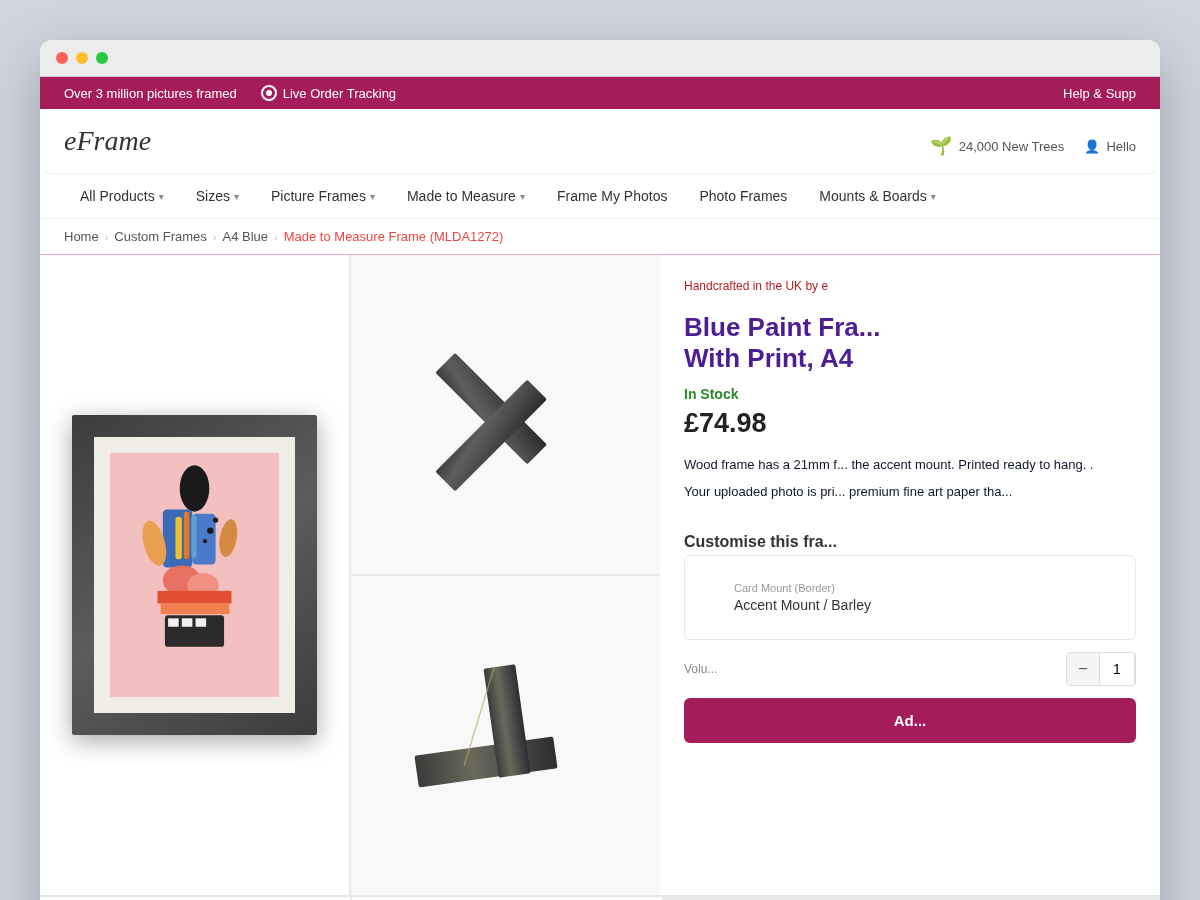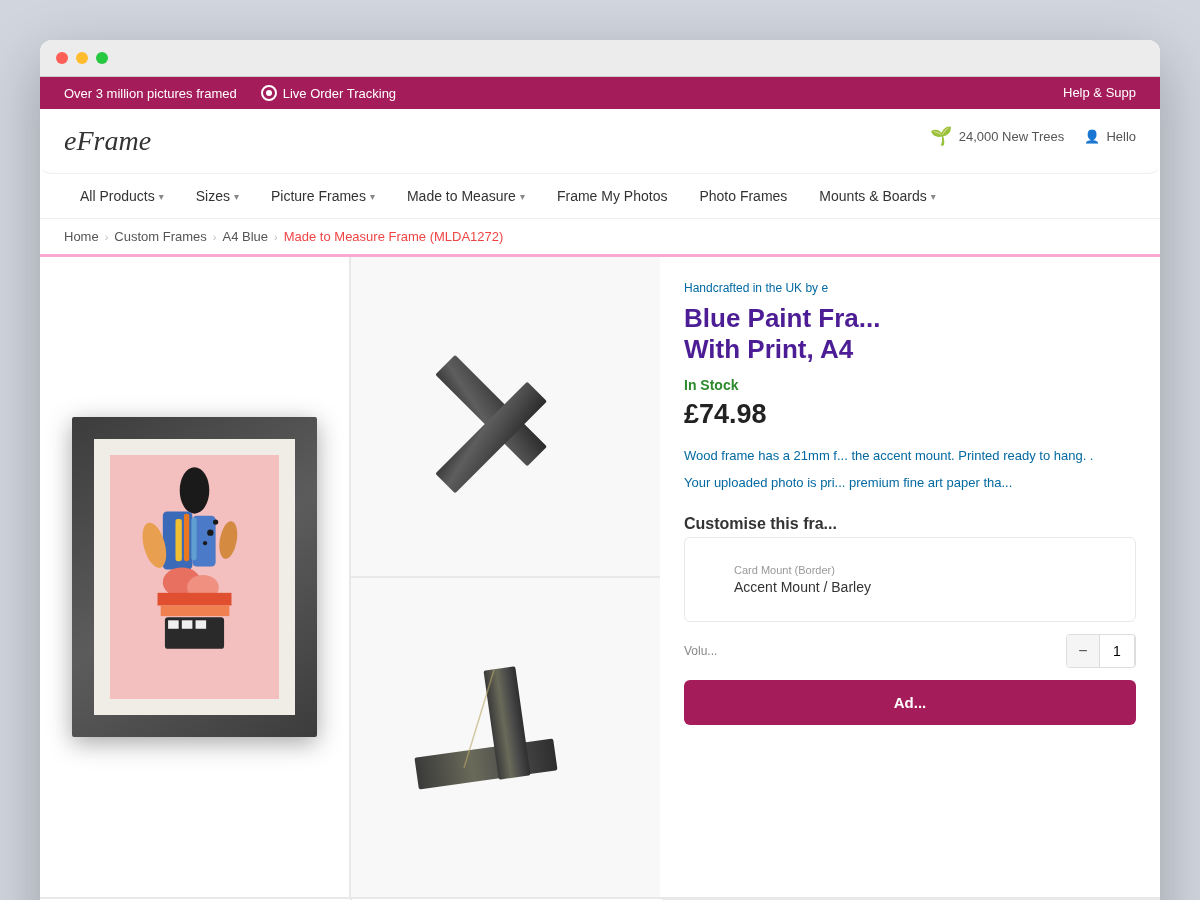--- a/index.html
+++ b/index.html
@@ -33,21 +33,21 @@
     }
     .dot-red { background: #ff5f57; }
     .dot-yellow { background: #febc2e; }
     .dot-green { background: #28c840; }
 
     
     .announcement-bar {
       background: #a51c5a;
       color: white;
       display: flex;
-      align-items: flex-start;
+      align-items: flex-end;
       justify-content: space-between;
       padding: 8px 24px;
       font-size: 13px;
     }
     .announcement-bar .left {
       display: flex;
       align-items: center;
       gap: 24px;
     }
     .announcement-bar .right {
@@ -69,21 +69,21 @@
       width: 6px; height: 6px;
       border-radius: 50%;
       background: white;
     }
 
     
     .header {
       background: white;
       padding: 16px 24px;
       display: flex;
-      align-items: flex-start;
+      align-items: flex-end;
       justify-content: space-between;
       border-bottom: 1px solid #f0f0f0;
       border-radius: 11px;
     }
     .logo {
       font-size: 28px;
       font-family: Georgia, serif;
       font-style: italic;
       color: #333;
       font-weight: 400;
@@ -135,21 +135,21 @@
     .nav-chevron { font-size: 10px; color: #888; }
 
     
     .breadcrumb {
       padding: 10px 24px;
       display: flex;
       align-items: center;
       gap: 6px;
       font-size: 13px;
       color: #888;
-      border-bottom: 3px solid #f9a8d4;
+      border-bottom: 1px solid #f9a8d4;
       background: white;
     }
     .breadcrumb a { color: #555; text-decoration: none; }
     .breadcrumb-sep { color: #bbb; font-size: 11px; }
     .breadcrumb-current { color: #ef4444; }
 
     
     .main-content {
       display: flex;
       background: #f5f5f5;
@@ -180,22 +180,22 @@
 
     
     .product-panel {
       flex: 1;
       background: white;
       padding: 24px;
       overflow: hidden;
     }
     .handcrafted-label {
       font-size: 12px;
-      color: #0369a1;
-      margin-bottom: 8px;
+      color: #b91c1c;
+      margin-bottom: 19px;
     }
     .product-title {
       font-size: 26px;
       font-weight: 700;
       color: #4c1d95;
       line-height: 1.2;
       margin-bottom: 12px;
     }
     .in-stock {
       color: #2d8a2d;
@@ -204,23 +204,23 @@
       margin-bottom: 6px;
     }
     .price {
       font-size: 27px;
       font-weight: 600;
       color: #222;
       margin-bottom: 16px;
     }
     .product-desc {
       font-size: 13px;
-      color: #0369a1;
+      color: #0f172a;
       line-height: 1.6;
-      margin-bottom: 21px;
+      margin-bottom: 30px;
     }
     .customise-title {
       font-size: 16px;
       font-weight: 600;
       color: #333;
       margin-bottom: 4px;
     }
     .customise-card {
       border: 1px solid #e8e8e8;
       border-radius: 6px;

